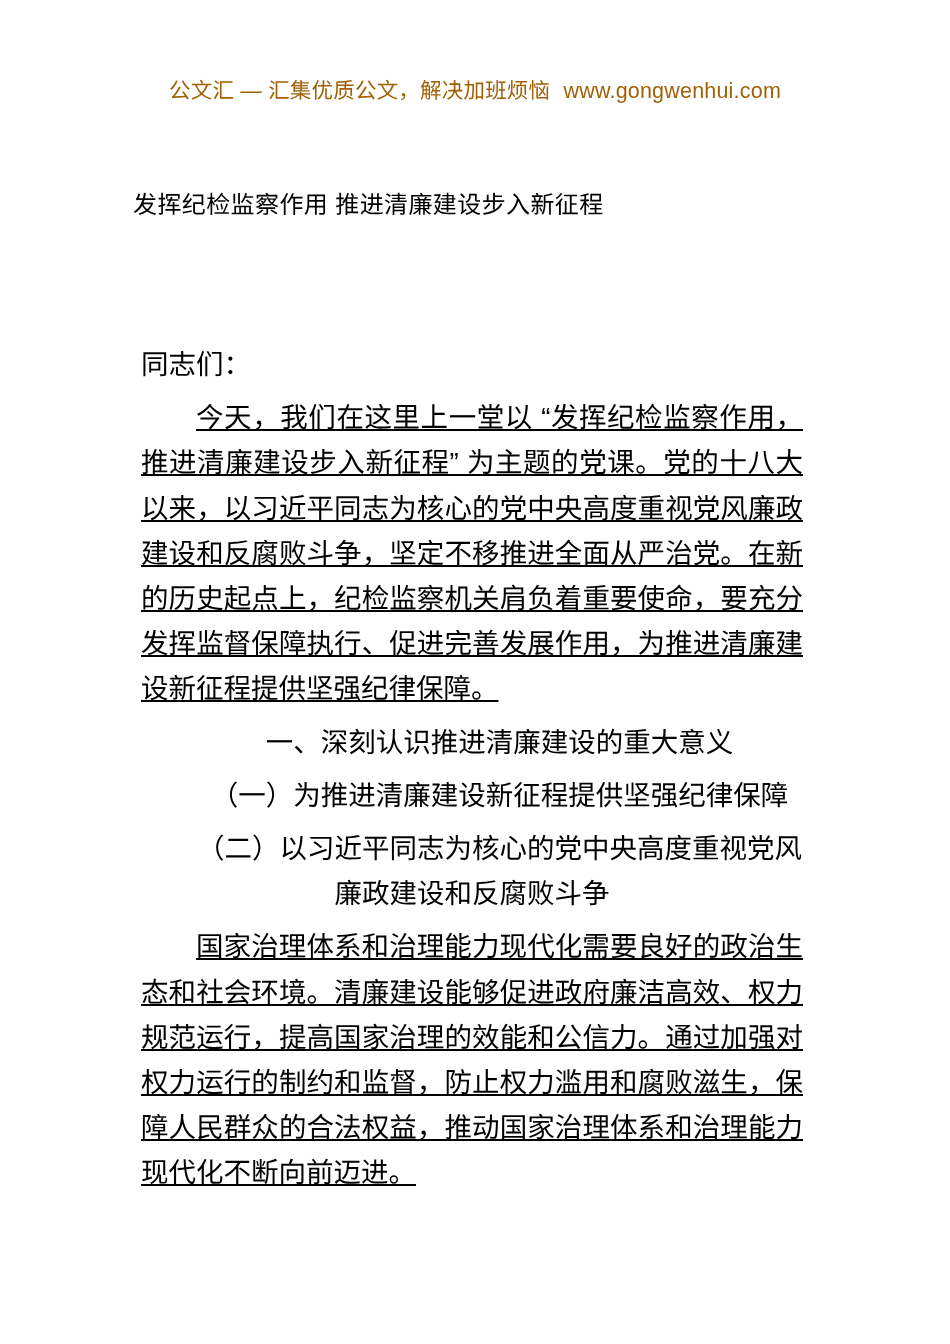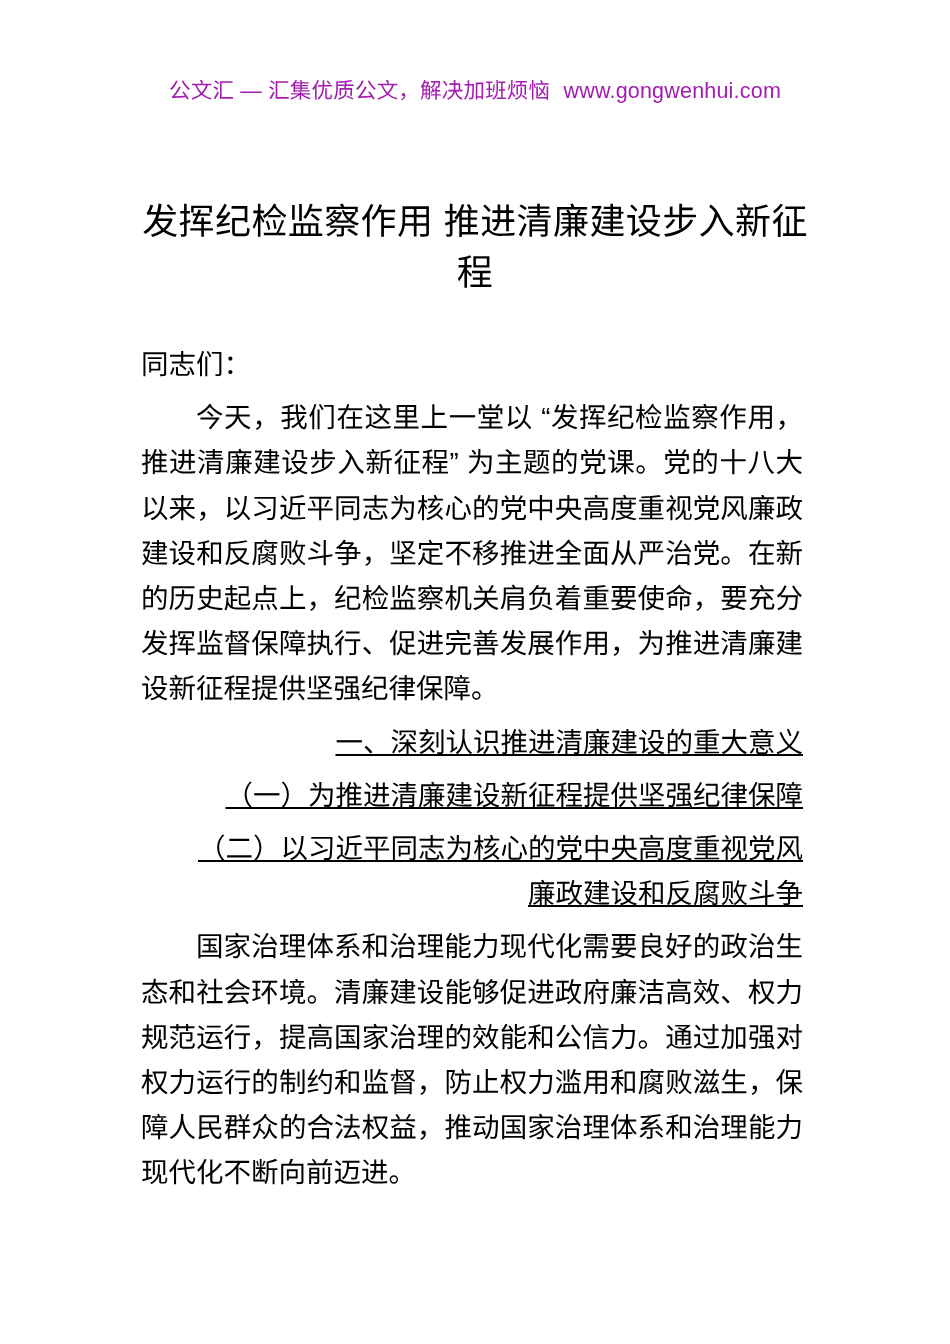--- a/index.html
+++ b/index.html
@@ -26,42 +26,41 @@
 
   
   .site-header {
     position: absolute;
     top: 78px;
     left: 0;
     width: 950px;
     text-align: center;
     font-size: 21.5px;
     line-height: 1.25;
-    color: #a21caf;
+    color: #a16207;
     letter-spacing: 0.2px;
     white-space: nowrap;
   }
   .site-header .brand,
   .site-header .dash,
   .site-header .tagline,
   .site-header .url {
     display: inline;
   }
   .site-header .url {
     margin-left: 7px;
   }
 
   
   .doc-title {
     position: absolute;
     top: 172px;
     left: 133px;
     width: 684px;
-    text-align: center;
-    font-size: 36px;
+    font-size: 24px;
     line-height: 1.42;
     font-weight: 400;
     color: #000000;
     letter-spacing: 0.4px;
   }
 
   
   .doc-body {
     position: absolute;
     top: 334px;
@@ -81,28 +80,28 @@
   }
 
   
   .para.salutation {
     text-indent: 0;
   }
 
   
   .para.indent {
     text-indent: 2em;
+    text-decoration: underline;
   }
 
   
   .para.heading-1,
   .para.heading-2 {
     text-indent: 2em;
-    text-align: right;
-    text-decoration: underline;
+    text-align: center;
   }
 </style>
 </head>
 <body>
 
 <div class="page">
 
   <div class="site-header">
     <span class="brand">公文汇</span>
     <span class="dash">—</span>

